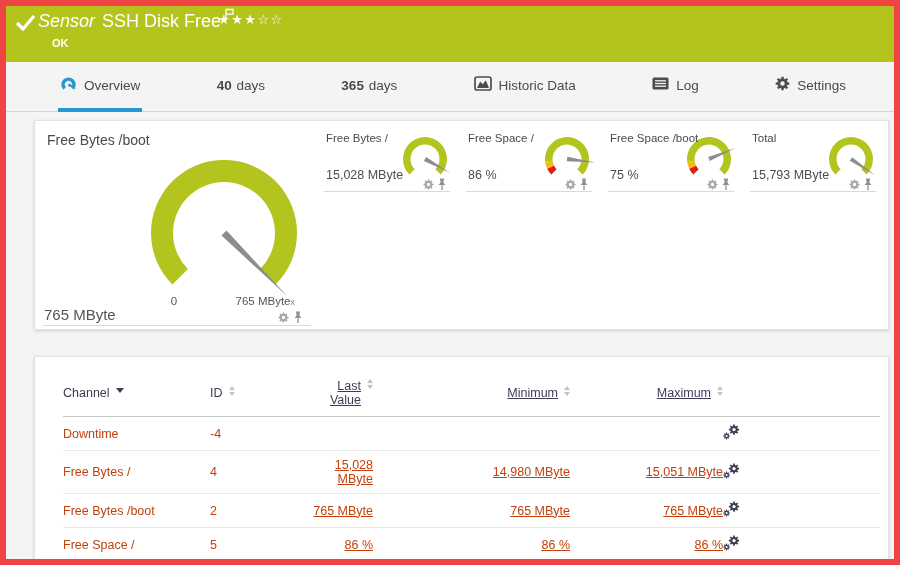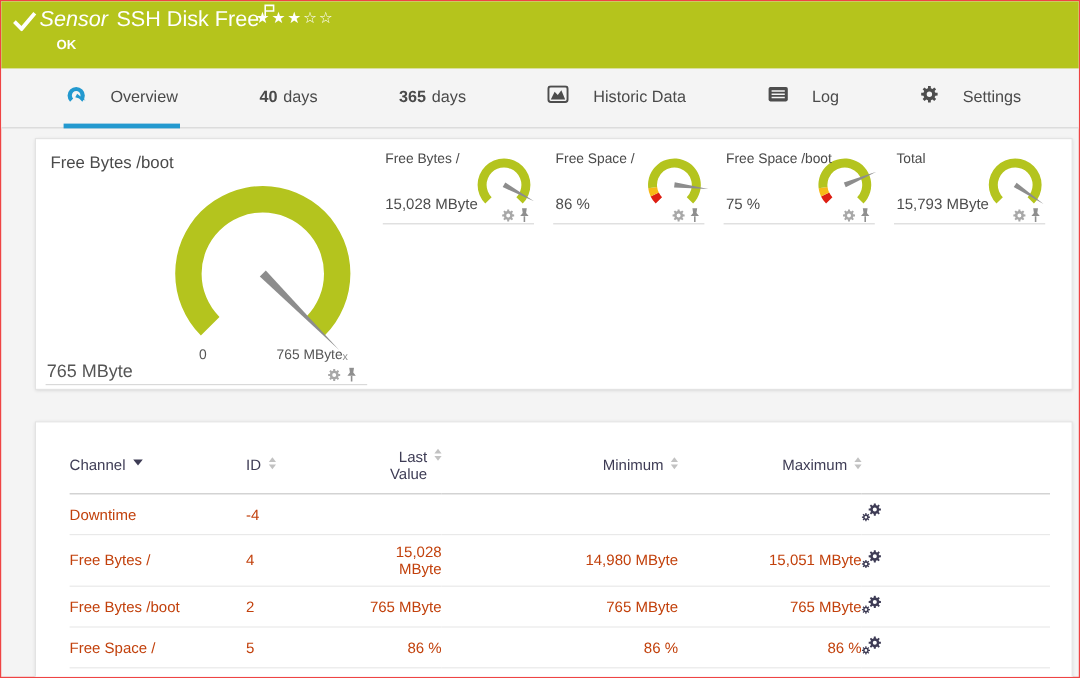--- a/index.html
+++ b/index.html
@@ -1,29 +1,29 @@
 <!DOCTYPE html>
 <html style="--header-bg: #b5c41c; --accent-blue: #2399cf;"><head>
 <meta charset="utf-8">
 <style>
   html,body{margin:0;padding:0;background:#e9e9e9;font-family:"Liberation Sans","DejaVu Sans",sans-serif;}
-  .frame{position:relative;width:900px;height:565px;box-sizing:border-box;border:1px solid #ef4444;
+  .frame{position:relative;width:900px;height:565px;box-sizing:border-box;border:6px solid #ef4444;
          background:#f4f4f4;overflow:hidden;-webkit-font-smoothing:antialiased;}
   
   .hdr{position:relative;height:56px;background:var(--header-bg,#b5c41c);color:#fff;}
   .hdr-check{position:absolute;left:9px;top:8px;}
   .hdr-line1{position:absolute;left:32px;top:5px;font-size:18px;display:flex;align-items:baseline;}
   .hdr-kind{font-style:italic;margin-right:7px;}
   .hdr-flag{margin-left:3px;position:relative;top:-6px;}
   .hdr-stars{position:absolute;left:212px;top:6px;font-size:13px;letter-spacing:1.5px;cursor:pointer;}
   .hdr-status{position:absolute;left:46px;top:31px;font-size:11px;font-weight:bold;}
   
   .tabbar{display:flex;justify-content:space-between;align-items:stretch;height:49px;
           padding:0 46px 0 52px;border-bottom:1px solid #d6d6d6;background:#f4f4f4;}
-  .tab{display:flex;align-items:center;gap:20px;font-size:13.5px;color:#4a4a4a;cursor:pointer;
+  .tab{display:flex;align-items:center;gap:7px;font-size:13.5px;color:#4a4a4a;cursor:pointer;
        border-bottom:4px solid transparent;padding:0 2px;box-sizing:border-box;margin-bottom:-1px;white-space:nowrap;}
   .tab b{font-weight:bold;margin-right:1px;}
   .tab.active{border-bottom-color:var(--accent-blue,#2399cf);}
   .tab svg{flex:0 0 auto;}
   
   .card{position:relative;margin:0 5px 0 28px;background:#fff;border:1px solid #e3e3e3;
         box-shadow:0 1px 3px rgba(0,0,0,.14);box-sizing:border-box;}
   .gauge-card{margin-top:8px;height:210px;}
   .table-card{margin-top:26px;height:240px;}
   
@@ -41,21 +41,21 @@
   .mini-title{position:absolute;left:6px;top:11px;font-size:11.5px;color:#4a4a4a;white-space:nowrap;z-index:2;}
   .mini-svg{position:absolute;right:7px;top:12px;}
   .mini-value{position:absolute;left:6px;top:47px;font-size:12.5px;color:#4d4d4d;white-space:nowrap;}
   .mini-divider{position:absolute;left:4px;right:12px;top:70px;border-top:1px solid #d9d9d9;}
   .mini-actions{position:absolute;right:15px;top:57px;display:flex;gap:3px;align-items:center;}
   .icon-btn{cursor:pointer;display:inline-flex;align-items:center;}
   
   table.chan{border-collapse:collapse;table-layout:fixed;margin:14px 20px 0 28px;width:817px;font-size:12.5px;}
   table.chan th{font-weight:normal;color:#3e3c55;text-align:left;padding:8px 0 9px 0;border-bottom:1px solid #c9c9c9;}
   table.chan td{color:#c2410c;padding:7px 0;border-bottom:1px solid #e9e9e9;}
-  table.chan th.num,table.chan td.num{text-align:right;}
+  table.chan th.num,table.chan td.num{text-align:right;text-decoration:underline;}
   td.pct-pad{padding-right:35px;}
   .hcell{display:inline-flex;gap:6px;cursor:pointer;}
   th.num .hwrap{display:flex;justify-content:flex-end;}
   .sortpair{display:inline-flex;flex-direction:column;gap:2px;}
   .tri-u{width:0;height:0;border-left:3.5px solid transparent;border-right:3.5px solid transparent;border-bottom:4px solid #c2c2c2;}
   .tri-d{width:0;height:0;border-left:3.5px solid transparent;border-right:3.5px solid transparent;border-top:4px solid #c2c2c2;}
   .tri-sorted{width:0;height:0;border-left:4.5px solid transparent;border-right:4.5px solid transparent;border-top:5.5px solid #3e3c55;margin-top:2px;}
   td.gear-cell{padding-left:72px;}
   tr.rowline{cursor:pointer;}
 </style>

